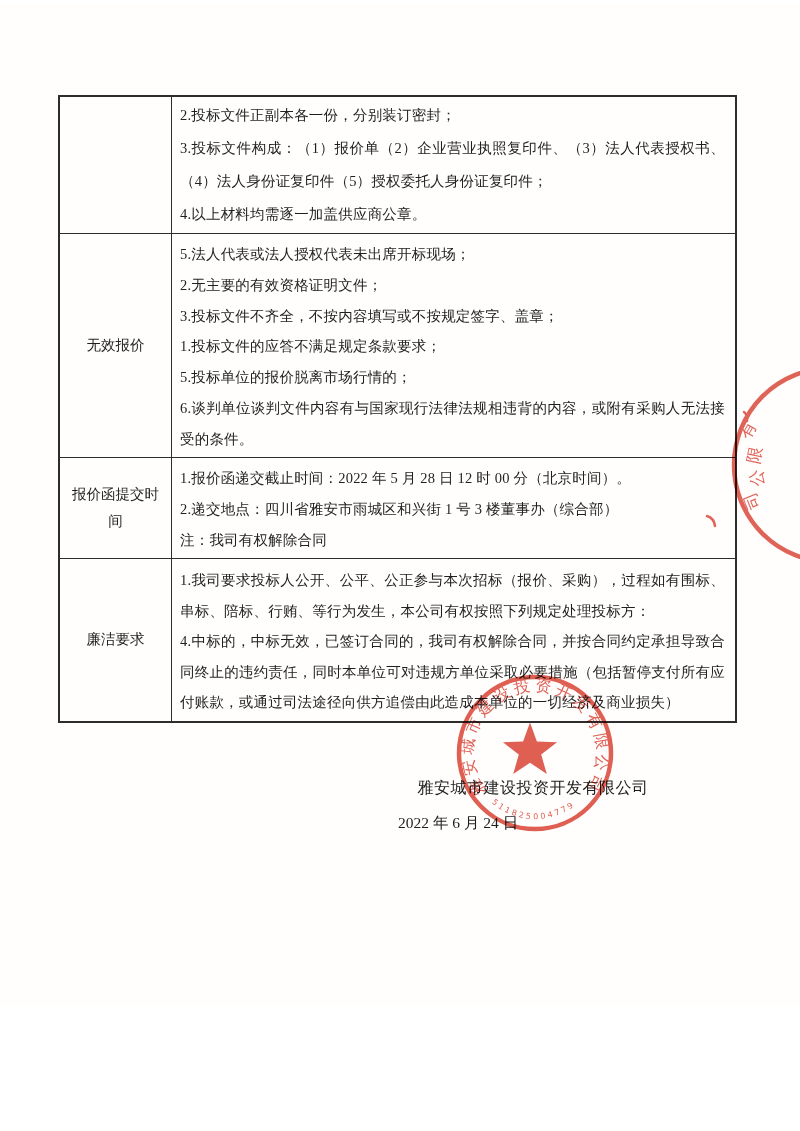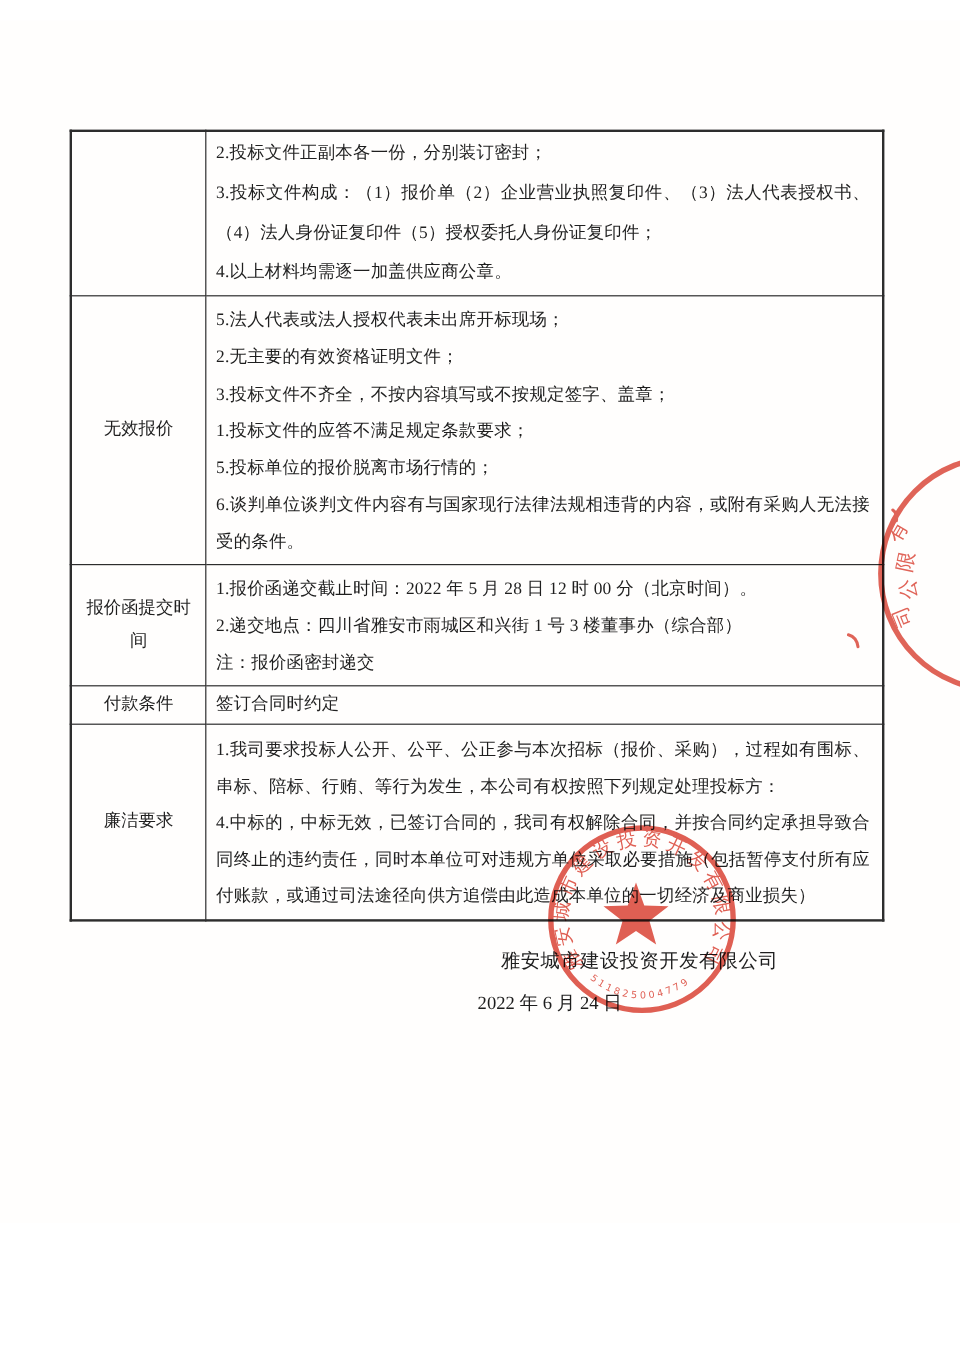--- a/index.html
+++ b/index.html
@@ -1,17 +1,17 @@
 <!DOCTYPE html>
 <html><head>
 <meta charset="utf-8">
 <style>
   html,body { margin:0; padding:0; background:#ffffff; }
   .page {
-    position:relative; width:800px; height:1002px; margin:17px auto;
+    position:relative; width:800px; height:1002px; margin:4px auto;
     background:#fffefd; overflow:hidden;
     font-family:"Liberation Serif","DejaVu Serif",serif;
     color:#222;
   }
   
   table.doc-table {
     position:absolute; left:58px; top:91px; width:679px;
     border-collapse:collapse; table-layout:fixed;
     border:2px solid #2d2d2d;
   }
@@ -78,27 +78,21 @@
         <p>1.投标文件的应答不满足规定条款要求；</p>
         <p>5.投标单位的报价脱离市场行情的；</p>
         <p>6.谈判单位谈判文件内容有与国家现行法律法规相违背的内容，或附有采购人无法接受的条件。</p>
       </td>
     </tr>
     <tr class="r2">
       <td class="label-cell">报价函提交时间</td>
       <td class="content-cell">
         <p>1.报价函递交截止时间：2022 年 5 月 28 日 12 时 00 分（北京时间）。</p>
         <p>2.递交地点：四川省雅安市雨城区和兴街 1 号 3 楼董事办（综合部）</p>
-        <p>注：报价函密封递交</p>
-      </td>
-    </tr>
-    <tr class="r3">
-      <td class="label-cell">付款条件</td>
-      <td class="content-cell">
-        <p>签订合同时约定</p>
+        <p>注：我司有权解除合同</p>
       </td>
     </tr>
     <tr class="r4">
       <td class="label-cell">廉洁要求</td>
       <td class="content-cell">
         <p>1.我司要求投标人公开、公平、公正参与本次招标（报价、采购），过程如有围标、串标、陪标、行贿、等行为发生，本公司有权按照下列规定处理投标方：</p>
         <p>4.中标的，中标无效，已签订合同的，我司有权解除合同，并按合同约定承担导致合同终止的违约责任，同时本单位可对违规方单位采取必要措施（包括暂停支付所有应付账款，或通过司法途径向供方追偿由此造成本单位的一切经济及商业损失）</p>
       </td>
     </tr>
   </tbody>

